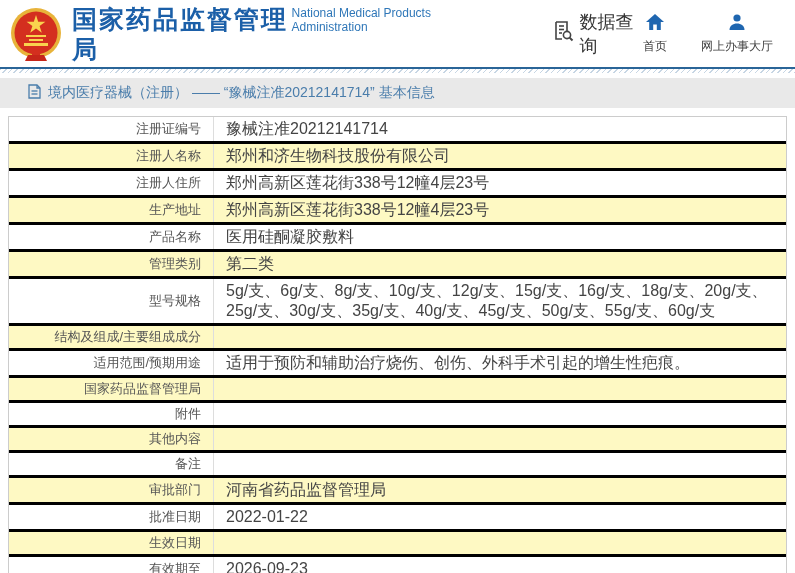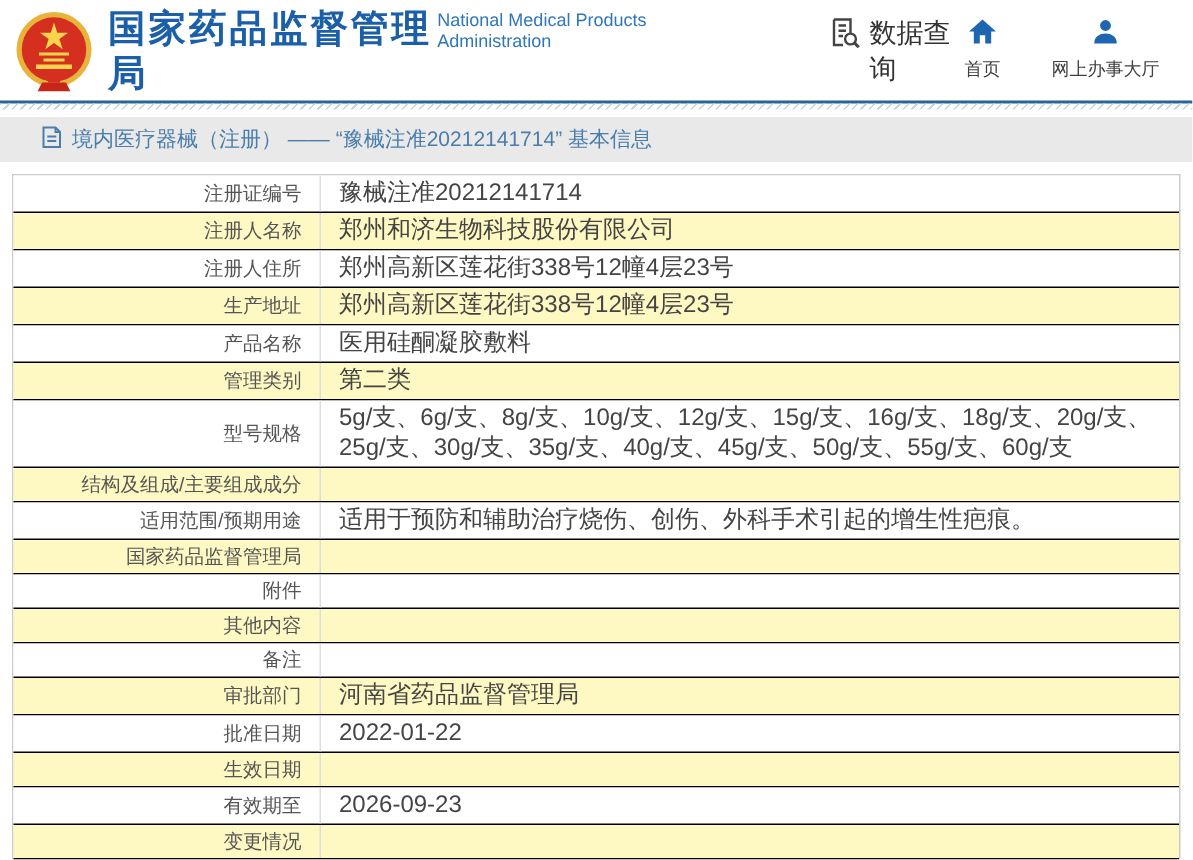--- a/index.html
+++ b/index.html
@@ -17,32 +17,32 @@
     font-family:"Liberation Sans","DejaVu Sans",sans-serif;
     color:#444;
   }
   
   .topbar{height:67px;display:flex;align-items:center;background:#fff;}
   .brand{display:flex;align-items:center;gap:10px;margin-left:10px;}
   .emblem{width:52px;height:54px;flex:none;}
   .brand-text{display:flex;}
   .brand-zh{font-size:25px;font-weight:bold;color:var(--brand-blue);letter-spacing:2px;line-height:30px;}
   .brand-en{font-size:12px;color:var(--sub-blue);margin-top:2px;}
-  .query{display:flex;gap:5px;margin-left:62px;font-size:18px;color:#333;cursor:pointer;}
+  .query{display:flex;align-items:center;gap:5px;margin-left:62px;font-size:18px;color:#333;cursor:pointer;}
   .right-nav{margin-left:auto;margin-right:22px;display:flex;gap:34px;}
   .nav-item{display:flex;flex-direction:column;align-items:center;cursor:pointer;}
   .nav-item .lab{font-size:12px;color:#404040;margin-top:3px;white-space:nowrap;}
   
   .blue-line{height:2px;background:var(--line-blue);}
   .hatch{height:4px;background:repeating-linear-gradient(135deg,#c7d6e4 0 1px,transparent 1px 4px);}
   
   .crumb-bar{height:30px;margin-top:5px;background:#e9e9e9;display:flex;align-items:center;gap:7px;padding-left:28px;color:var(--crumb-blue);font-size:14px;}
   
   .dtable{margin:8px 8px 0 8px;border:1px solid #ccc;border-bottom:none;}
-  .trow{display:flex;border-bottom:1px solid #000000;min-height:22px;background:#fff;}
+  .trow{display:flex;border-bottom:3px solid #000000;min-height:22px;background:#fff;}
   .trow.striped{background:#fef9c3;}
   .tlabel{
     width:205px;flex:none;border-right:1px solid #ddd;
     display:flex;align-items:center;justify-content:flex-end;
     padding:2px 12px 2px 6px;font-size:13px;color:#555;text-align:right;
   }
   .tvalue{flex:1;display:flex;align-items:center;padding:2px 12px 2px 12px;font-size:16px;color:#444;line-height:20px;}
   .tvalue .txt{word-break:break-all;}
 </style>
 </head>

